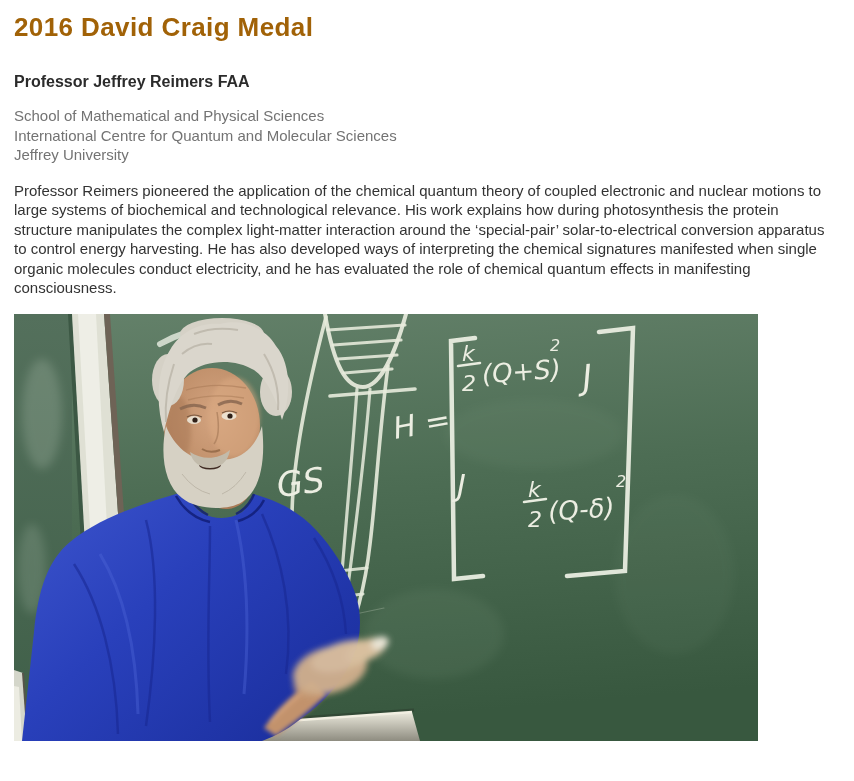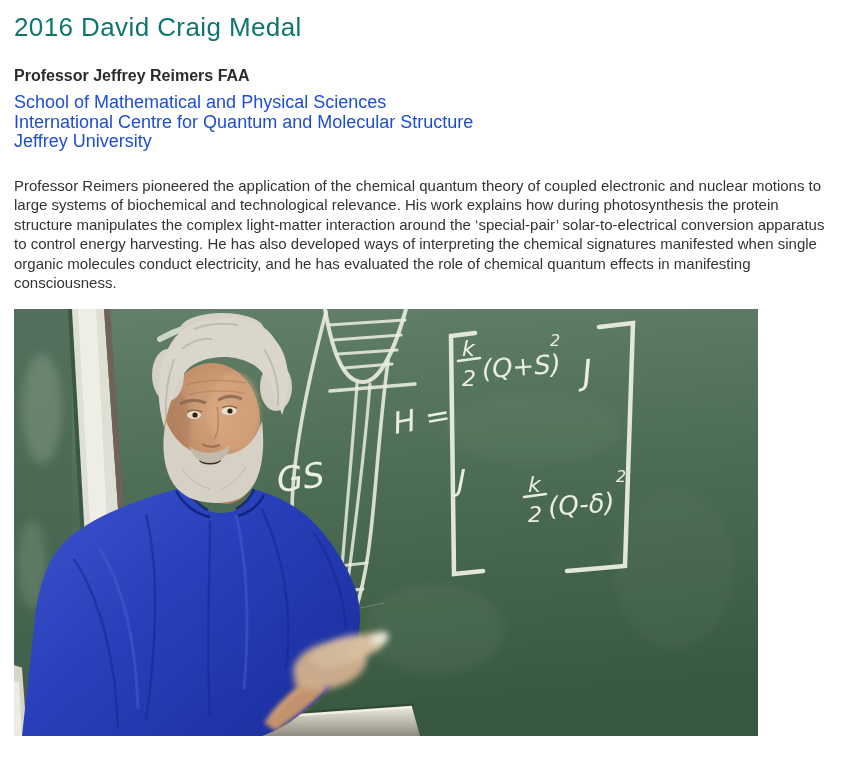--- a/index.html
+++ b/index.html
@@ -1,37 +1,37 @@
 <!DOCTYPE html>
 <html><head>
 <meta charset="utf-8">
 <style>
   html,body{margin:0;padding:0;background:#ffffff;}
   body{font-family:"Liberation Sans",sans-serif;color:#333;}
   .page{width:854px;box-sizing:border-box;padding:6px 14px 18px;}
-  h1.page-title{font-size:26px;font-weight:400;letter-spacing:.4px;color:#0f766e;margin:6px 0 4px;line-height:1.2;}
-  .recipient-name{font-size:16px;font-weight:700;color:#2b2b2b;margin:23px 0 0;line-height:1.2;}
-  .affiliation{margin-top:8px;font-size:18px;line-height:19.5px;color:#1d4ed8;}
-  .citation{margin:24px 0 0;font-size:15px;line-height:19.5px;color:#333;max-width:828px;}
+  h1.page-title{font-size:26px;font-weight:700;letter-spacing:.4px;color:#a16207;margin:6px 0 4px;line-height:1.2;}
+  .recipient-name{font-size:16px;font-weight:700;color:#2b2b2b;margin:29px 0 0;line-height:1.2;}
+  .affiliation{margin-top:15px;font-size:15px;line-height:19.5px;color:#737373;}
+  .citation{margin:16px 0 0;font-size:15px;line-height:19.5px;color:#333;max-width:828px;}
   figure.photo{margin:16px 0 0;width:744px;height:427px;line-height:0;}
   figure.photo svg{display:block;}
   .chalk-text{font-family:"DejaVu Sans",sans-serif;font-style:italic;fill:#eceee2;}
 </style>
 </head>
 <body>
 
 <div class="page">
 
   <h1 class="page-title">2016 David Craig Medal</h1>
 
   <p class="recipient-name">Professor Jeffrey Reimers FAA</p>
 
   <div class="affiliation">
     <div>School of Mathematical and Physical Sciences</div>
-    <div>International Centre for Quantum and Molecular Structure</div>
+    <div>International Centre for Quantum and Molecular Sciences</div>
     <div>Jeffrey University</div>
   </div>
 
   <p class="citation">Professor Reimers pioneered the application of the chemical quantum theory of coupled electronic and nuclear motions to large systems of biochemical and technological relevance. His work explains how during photosynthesis the protein structure manipulates the complex light-matter interaction around the ‘special-pair’ solar-to-electrical conversion apparatus to control energy harvesting. He has also developed ways of interpreting the chemical signatures manifested when single organic molecules conduct electricity, and he has evaluated the role of chemical quantum effects in manifesting consciousness.</p>
 
   <figure class="photo" aria-label="Professor Jeffrey Reimers in a blue shirt gesturing at a green chalkboard showing a two-state Hamiltonian matrix and harmonic potential wells drawn in chalk">
     <svg width="744" height="427" viewBox="0 0 744 427" xmlns="http://www.w3.org/2000/svg">
       <defs>
         <linearGradient id="boardGrad" x1="0" y1="0" x2="0.15" y2="1">
           <stop offset="0" stop-color="#64816a"></stop>

